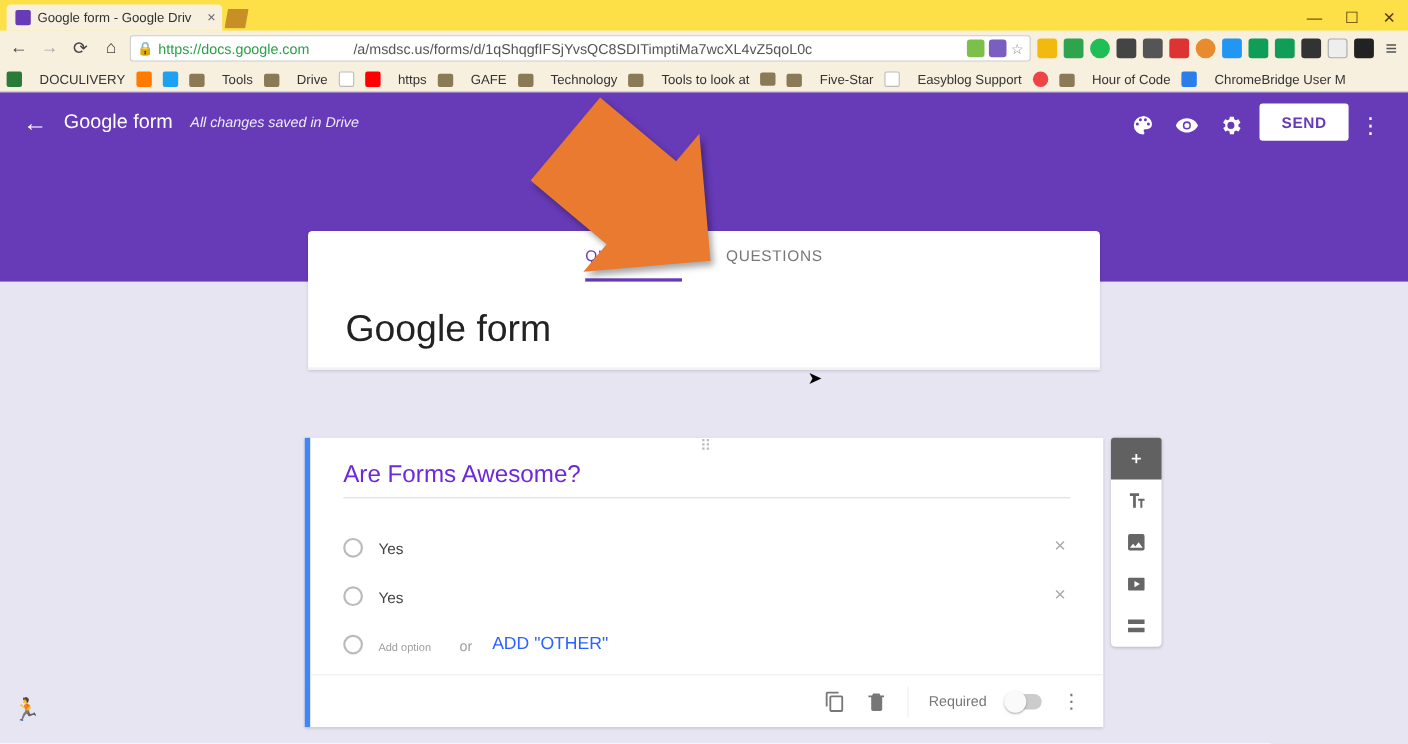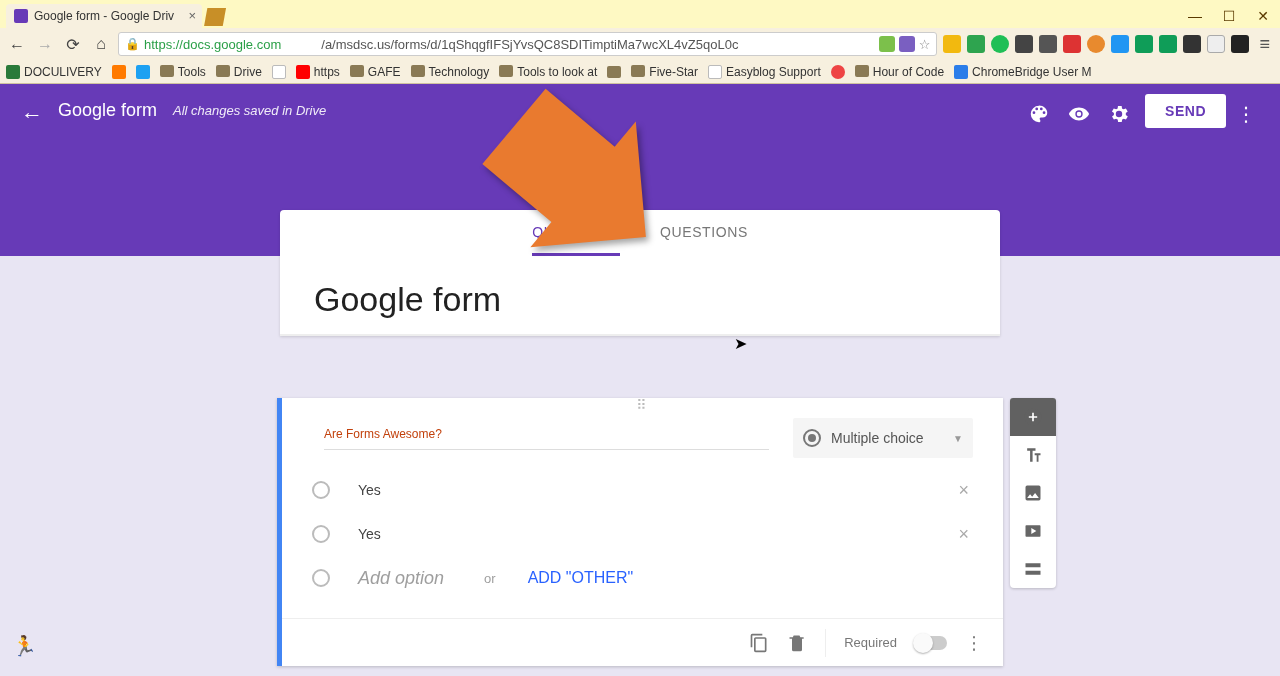--- a/index.html
+++ b/index.html
@@ -1,19 +1,19 @@
 <!DOCTYPE html>
 <html><head>
 <meta charset="utf-8">
 <style>
 * { margin: 0; padding: 0; box-sizing: border-box; font-family: Arial, Helvetica, sans-serif; }
 html, body { width: 1280px; height: 676px; overflow: hidden; background: #fff; }
 
 
-.titlebar { height: 28px; background: #fef9c3; display: flex; align-items: flex-end; }
+.titlebar { height: 28px; background: #fde047; display: flex; align-items: flex-end; }
 .tab { height: 24px; margin-left: 6px; background: #f7f0df; border-top-left-radius: 4px; border-top-right-radius: 4px; padding: 0 28px 0 8px; display: flex; align-items: center; gap: 6px; font-size: 12px; color: #333; position: relative; }
 .tab .close { position: absolute; right: 6px; top: 4px; font-size: 13px; color: #666; cursor: pointer; }
 .tab .favicon { width: 14px; height: 14px; background: #673ab7; border-radius: 2px; display: inline-block; }
 .win-controls { margin-left: auto; display: flex; }
 .win-controls div { width: 34px; height: 24px; display: flex; align-items: center; justify-content: center; color: #5a3a00; font-size: 14px; cursor: pointer; }
 
 
 .addrbar { height: 32px; background: #f7f0df; display: flex; align-items: center; padding: 0 6px; gap: 6px; }
 .addrbar .navbtn { width: 22px; height: 22px; display: flex; align-items: center; justify-content: center; color: #444; cursor: pointer; font-size: 16px; }
 .addrbar .navbtn.dim { color: #aaa; }
@@ -21,21 +21,21 @@
 .lock { color: #2a9f47; font-size: 12px; }
 .url-host { color: #2a9f47; }
 .url-path { color: #555; margin-left: 36px; }
 .omniright { display: flex; gap: 4px; align-items: center; }
 .omniright .mini { width: 16px; height: 16px; border-radius: 3px; display:inline-block;}
 .exticons { display: flex; gap: 6px; align-items: center; }
 .exticons .ext { width: 18px; height: 18px; border-radius: 3px; display:inline-block; }
 
 
 .bookbar { height: 24px; background: #f7f0df; border-bottom: 1px solid #d0c2a0; display: flex; align-items: center; padding: 0 6px; gap: 10px; font-size: 12px; color: #333; overflow: hidden; }
-.bookbar .bm { display: flex; align-items: flex-start; gap: 4px; cursor: pointer; white-space: nowrap; }
+.bookbar .bm { display: flex; align-items: flex-end; gap: 16px; cursor: pointer; white-space: nowrap; }
 .bookbar .folder { width: 14px; height: 12px; background: #8a7a55; border-radius: 2px; display:inline-block;}
 .bookbar .sq { width: 14px; height: 14px; border-radius: 2px; display:inline-block;}
 
 
 .forms-area { position: relative; background: #e8e5f3; height: calc(676px - 28px - 32px - 24px); }
 .purple { background: #673ab7; height: 172px; color: #fff; display: flex; align-items: flex-start; padding: 10px 14px; }
 .purple .back { width: 36px; height: 36px; display:flex; align-items:center; justify-content:center; cursor:pointer; font-size:22px;}
 .purple .title { font-size: 18px; margin-left: 8px; margin-top: 6px; }
 .purple .saved { font-size: 13px; font-style: italic; opacity: .9; margin-left: 16px; margin-top: 9px; }
 .purple .spacer { flex:1; }
@@ -51,32 +51,32 @@
 
 .formhead { padding: 24px 34px 16px; border-bottom: 1px solid #eee; background:#fff; margin-top: 0; box-shadow: 0 -1px 0 #eee inset; }
 .formhead .ftitle { font-size: 34px; font-weight: 400; color:#222; }
 .formhead .fdesc { font-size: 13px; color:#9e9e9e; margin-top: 14px; }
 
 
 .qcard-wrap { position:absolute; left:50%; transform:translateX(-50%); top:314px; width: 726px; }
 .qcard { background:#fff; border-left: 5px solid #4285f4; box-shadow: 0 1px 3px rgba(0,0,0,.2); padding: 0 0 0 0; }
 .drag { height: 14px; display:flex; align-items:center; justify-content:center; color:#bbb; cursor:grab; font-size:14px; letter-spacing:2px;}
 .qrow { display:flex; align-items:center; padding: 6px 30px 0 30px; gap: 24px; }
-.qtitle { flex:1; font-size: 12px; color:#c2410c; border-bottom: 1px solid #ddd; padding-bottom: 8px; margin-left: 12px;}
+.qtitle { flex:1; font-size: 22px; color:#6d28d9; border-bottom: 1px solid #ddd; padding-bottom: 8px;}
 .qtype { width: 180px; height: 40px; background:#f5f5f5; border-radius:2px; display:flex; align-items:center; padding: 0 10px; gap: 10px; color:#555; font-size:14px; cursor:pointer;}
 .qtype .radio-ic { width:18px; height:18px; border:2px solid #777; border-radius:50%; position:relative;}
 .qtype .radio-ic::after{content:''; position:absolute; inset:3px; background:#777; border-radius:50%;}
 .qtype .chev { margin-left:auto; color:#999; font-size:10px;}
 
 .opts { padding: 10px 30px 18px 30px; }
-.opt { display:flex; align-items:center; height: 44px; gap: 28px; }
+.opt { display:flex; align-items:flex-end; height: 44px; gap: 14px; }
 .opt .circle { width:18px; height:18px; border:2px solid #bbb; border-radius:50%; }
 .opt .txt { font-size:14px; color:#444; }
 .opt .x { margin-left:auto; color:#aaa; font-size:18px; cursor:pointer; padding-right: 4px;}
-.opt.add .txt { color:#9e9e9e; font-size: 18px; font-style: italic;}
+.opt.add .txt { color:#9e9e9e; font-size: 10px;}
 .opt.add .other { color:#2962ff; font-weight:500; cursor:pointer;}
 .opt.add .or { color:#9e9e9e; font-size: 13px;}
 
 .qfoot { border-top: 1px solid #eee; height: 48px; display:flex; align-items:center; justify-content:flex-end; padding: 0 20px; gap: 18px; color:#777;}
 .qfoot svg { fill:#777; cursor:pointer;}
 .qfoot .sep { width:1px; height:28px; background:#eee; }
 .qfoot .req { font-size: 13px; }
 .toggle { width: 32px; height: 14px; background:#ccc; border-radius: 10px; position:relative; cursor:pointer;}
 .toggle::after { content:''; position:absolute; left:-2px; top:-3px; width:20px; height:20px; background:#fafafa; border-radius:50%; box-shadow:0 1px 2px rgba(0,0,0,.3);}
 
@@ -244,25 +244,20 @@
     <div class="formhead">
       <div class="ftitle">Google form</div>
     </div>
   </div>
 
   <div class="qcard-wrap">
     <div class="qcard">
       <div class="drag">⠿</div>
       <div class="qrow">
         <div class="qtitle">Are Forms Awesome?</div>
-        <div class="qtype">
-          <span class="radio-ic"></span>
-          <span>Multiple choice</span>
-          <span class="chev">▼</span>
-        </div>
       </div>
       <div class="opts">
         <div class="opt">
           <span class="circle"></span>
           <span class="txt">Yes</span>
           <span class="x">×</span>
         </div>
         <div class="opt">
           <span class="circle"></span>
           <span class="txt">Yes</span>

